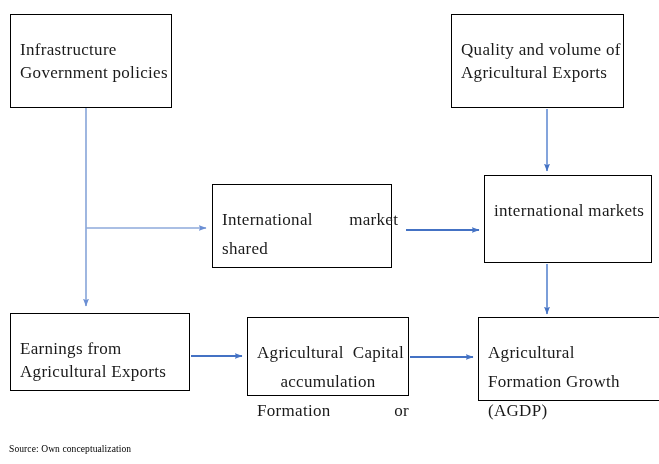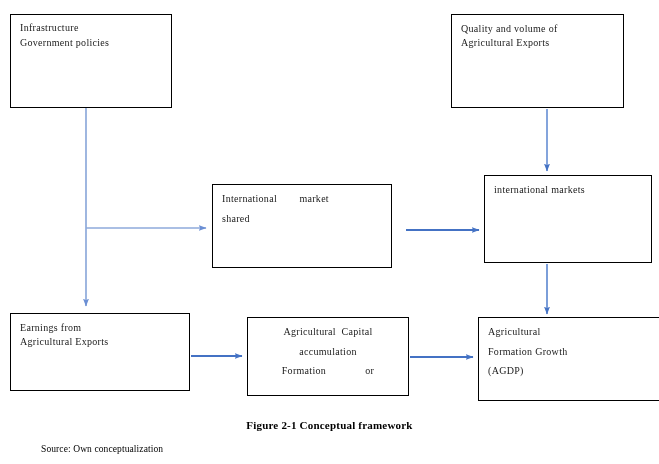--- a/index.html
+++ b/index.html
@@ -13,23 +13,23 @@
     height: 464px;
     background: #ffffff;
     overflow: hidden;
     font-family: "Liberation Serif", "DejaVu Serif", serif;
   }
   .node {
     position: absolute;
     box-sizing: border-box;
     border: 1.6px solid #000000;
     background: #ffffff;
-    padding: 7px 9px 6px 9px;
+    padding: 24px 9px 6px 9px;
     color: #1a1a1a;
-    font-size: 10px;
+    font-size: 17px;
     line-height: 1.35;
     letter-spacing: 0.3px;
   }
   .node p {
     margin: 0;
     white-space: pre;
   }
   .node.loose p { line-height: 1.25; }
   .node.loose p + p { margin-top: 2px; }
   .node.tight p + p { margin-top: 6px; }
@@ -63,21 +63,20 @@
     letter-spacing: 0.2px;
     color: #000000;
   }
   #source-note {
     position: absolute;
     left: 9px;
     top: 444px;
     font-size: 9.5px;
     letter-spacing: 0.1px;
     color: #000000;
-    margin-left: 32px;
   }
 </style>
 </head>
 <body>
 
 <div id="page">
 
   <svg id="arrows" viewBox="0 0 659 464" width="659" height="464" xmlns="http://www.w3.org/2000/svg">
     <defs>
       <marker id="ah-dark" markerWidth="9" markerHeight="9" refX="7.4" refY="3.4" orient="auto" markerUnits="userSpaceOnUse">
@@ -145,16 +144,15 @@
     <p>accumulation</p>
     <p>Formation              or</p>
   </div>
 
   <div class="node tight" id="node-agdp">
     <p>Agricultural</p>
     <p>Formation Growth</p>
     <p>(AGDP)</p>
   </div>
 
-  <div id="figure-caption">Figure 2-1 Conceptual framework</div>
   <div id="source-note">Source: Own conceptualization</div>
 
 </div>
 
 </body></html>

